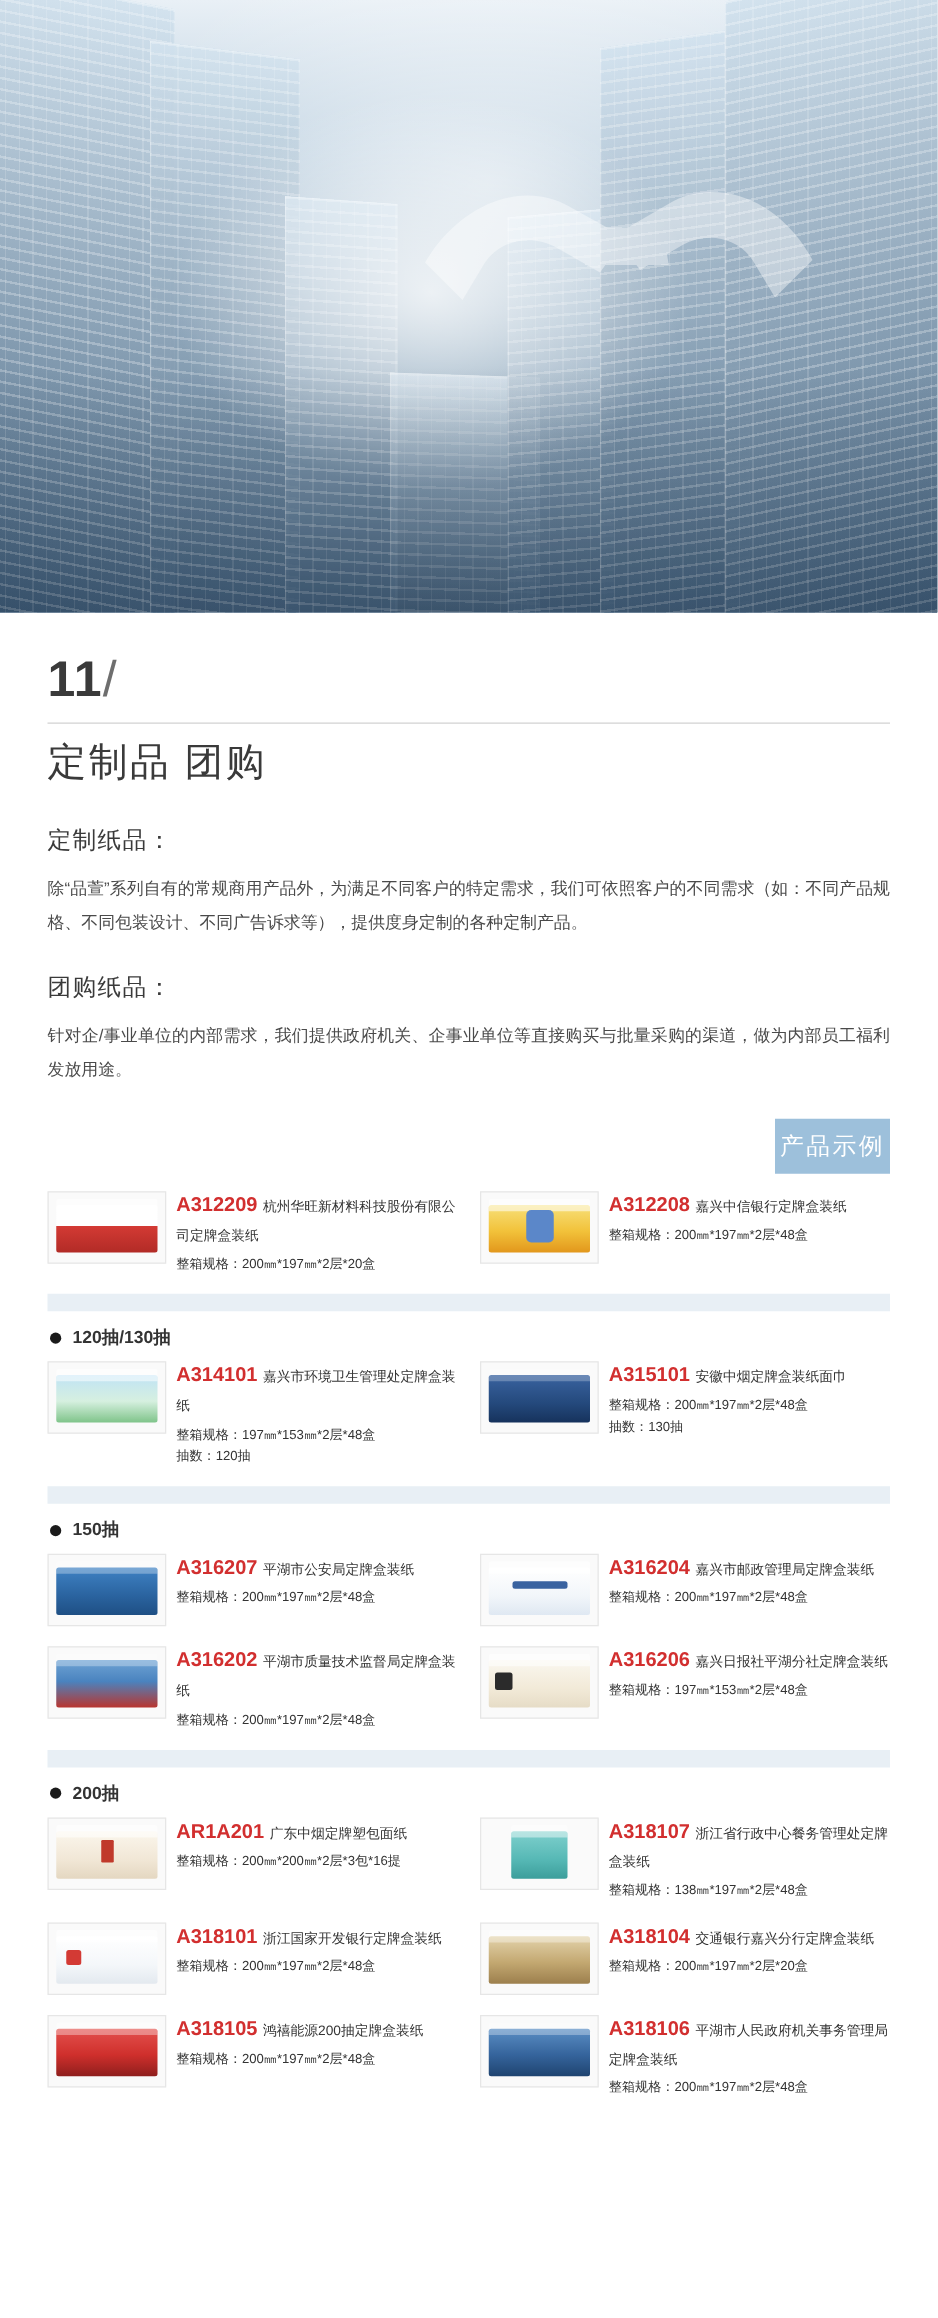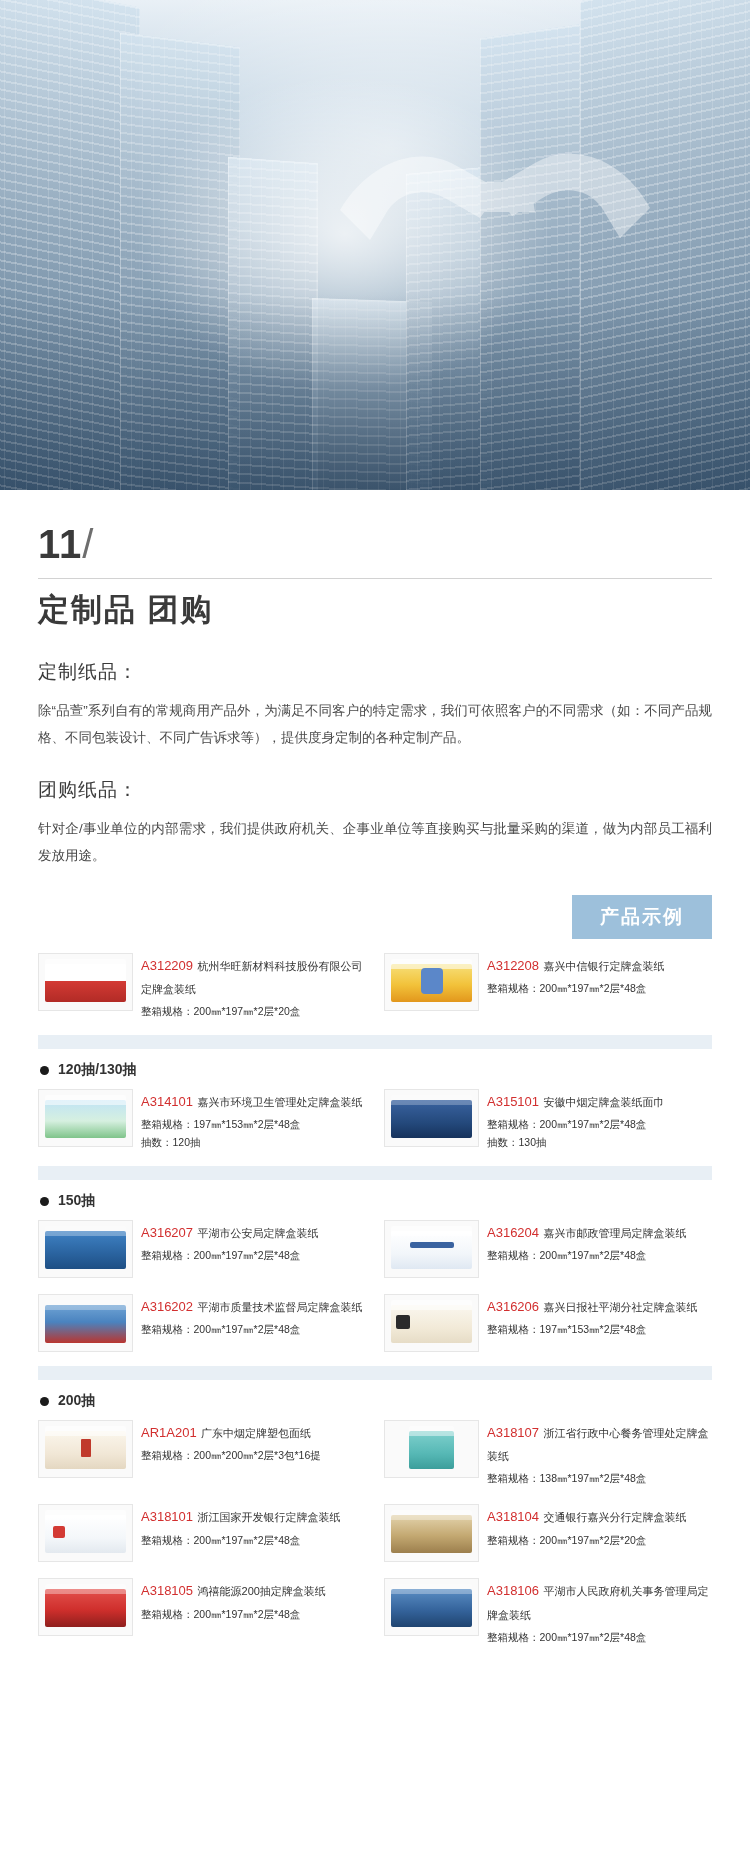--- a/index.html
+++ b/index.html
@@ -65,36 +65,36 @@
   .content { padding: 34px 38px 10px 38px; }
   .num {
     font-size: 40px; font-weight: bold; color: #3a3a3a; letter-spacing: 1px;
     line-height: 1;
   }
   .num .slash { font-weight: normal; color:#6e6e6e; }
   .title-rule {
     margin: 14px 0 10px 0; width: 100%; height: 1px; background: #d2d2d2;
   }
   .main-title {
-    font-size: 31px; font-weight: bold; color: #3a3a3a; letter-spacing: 2px;
+    font-size: 31px; font-weight: normal; color: #3a3a3a; letter-spacing: 2px;
     margin-bottom: 28px;
   }
   .sec-title {
     font-size: 19px; font-weight: normal; color: #3a3a3a; margin: 0 0 12px 0;
     letter-spacing: 1px;
   }
   .sec-body {
     font-size: 13.5px; line-height: 2.0; color: #4a4a4a; text-align: justify;
     margin-bottom: 26px;
   }
   .example-badge-wrap { text-align: right; margin: 10px 0 14px 0; }
   .example-badge {
     display:inline-block; background:#9dc0db; color:#ffffff;
-    font-size:19px; font-weight:bold; letter-spacing:2px;
-    padding: 9px 28px;
+    font-size:19px; font-weight:normal; letter-spacing:2px;
+    padding: 9px 4px;
   }
 
   
   .group { margin-top: 4px; }
   .group-head {
     display:flex; align-items:center; gap:9px;
     font-size: 14px; color:#333; font-weight:bold; padding: 6px 0 10px 2px;
   }
   .dot { width:9px; height:9px; border-radius:50%; background:#1b1b1b; display:inline-block; }
   .grid {
@@ -112,21 +112,21 @@
   }
   .thumb .lid {
     position:absolute; left:6px; top:5px; right:6px; height:10px;
     background: rgba(255,255,255,.55); border-radius:2px 2px 0 0;
   }
   .thumb .oval {
     position:absolute; left:50%; top:48%; transform:translate(-50%,-50%);
     width:40px; height:11px; background:rgba(255,255,255,.85); border-radius:50%;
   }
   .meta { flex:1; min-width:0; }
-  .code { color:#d22f2f; font-size:13px; font-weight:normal; }
+  .code { color:#d22f2f; font-size:16px; font-weight:bold; }
   .pname { font-size:11px; color:#333; }
   .code-line { margin-bottom: 4px; line-height:1.45; }
   .spec { font-size:10.5px; color:#333; line-height:1.7; }
   .band { height: 14px; background:#e8eff5; margin: 14px 0 6px 0; }
   .bottom-pad { height: 26px; }
 </style>
 </head>
 <body>
 
 <div class="page">

